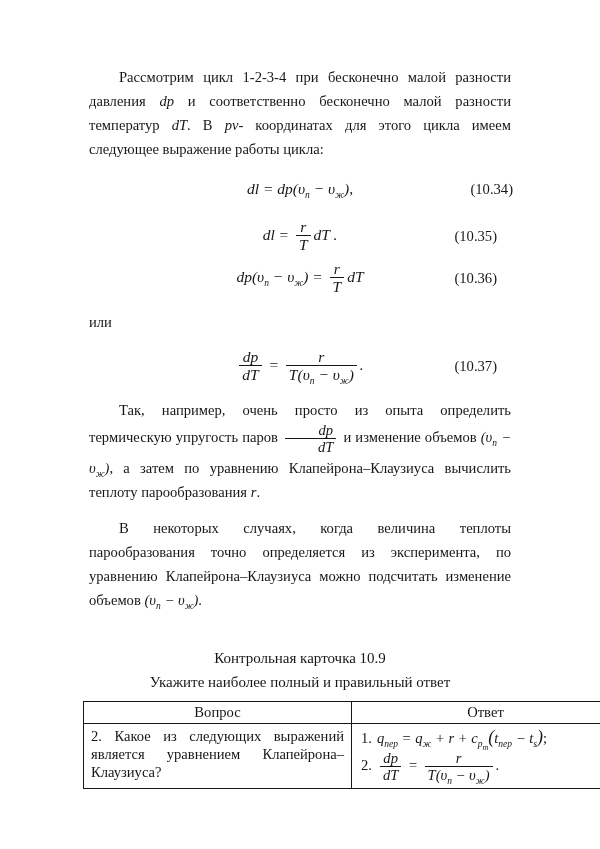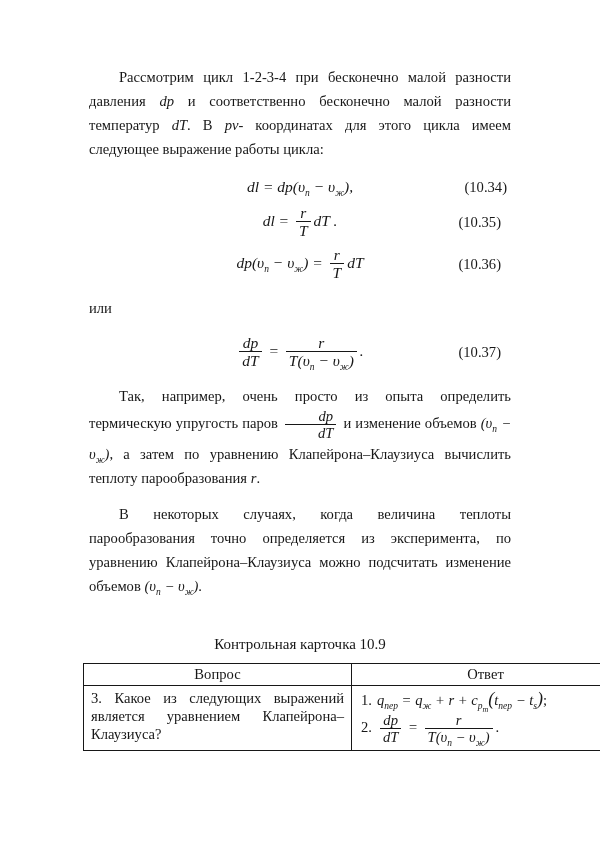--- a/index.html
+++ b/index.html
@@ -27,24 +27,24 @@
   i { font-style: italic; }
   sub { font-size: 9.5px; font-style: italic; line-height: 0; }
   sub .s2 { font-size: 8px; }
 
   
   .eqrow {
     position: relative;
     text-align: center;
     font-size: 15.5px;
   }
-  .eq-line { line-height: 27px; margin: 0 0; }
-  .eq-fr   { margin: 2px 6px; padding: 2px 0; line-height: 20px; }
+  .eq-line { line-height: 27px; margin: 14px 0; }
+  .eq-fr   { margin: 2px 16px; padding: 2px 0; line-height: 20px; }
   .eqnum {
-    position: absolute; right: 16px; top: 50%;
+    position: absolute; right: 10px; top: 50%;
     transform: translateY(-50%);
     font-style: normal; font-size: 14.6px;
   }
   .frac {
     display: inline-block;
     vertical-align: middle;
     text-align: center;
     margin: 0 3px;
     font-style: italic;
   }
@@ -121,31 +121,32 @@
     <span><span class="frac"><span class="num">dp</span><span class="den">dT</span></span><i> = </i><span class="frac"><span class="num">r</span><span class="den"><i>T</i><i class="vol"><span>(υ</span><sub>п</sub><span> − υ</span><sub>ж</sub><span>)</span></i></span></span><i>.</i></span>
     <span class="eqnum">(10.37)</span>
   </div>
 
 
   <p class="para indent"><span>Так, например, очень просто из опыта определить термическую упругость паров </span><span class="frac inline"><span class="num">dp</span><span class="den">dT</span></span><span> и изменение объемов </span><i class="vol"><span>(υ</span><sub>п</sub><span> − υ</span><sub>ж</sub><span>)</span></i><span>, а затем по уравнению Клапейрона–Клаузиуса вычислить теплоту парообразования </span><i>r</i><span>.</span></p>
 
   <p class="para indent"><span>В некоторых случаях, когда величина теплоты парообразования точно определяется из эксперимента, по уравнению Клапейрона–Клаузиуса можно подсчитать изменение объемов </span><i class="vol"><span>(υ</span><sub>п</sub><span> − υ</span><sub>ж</sub><span>)</span></i><span>.</span></p>
 
   <p class="card-title">Контрольная карточка 10.9</p>
+  <p class="card-subtitle">Укажите наиболее полный и правильный ответ</p>
 
   <table class="cardtbl">
     <thead>
       <tr>
         <th>Вопрос</th>
         <th>Ответ</th>
       </tr>
     </thead>
     <tbody>
       <tr>
-        <td class="qcell">3. Какое из следующих выражений является уравнением Клапейрона–Клаузиуса?</td>
+        <td class="qcell">2. Какое из следующих выражений является уравнением Клапейрона–Клаузиуса?</td>
         <td class="acell">
           <div class="ansline"><span class="lab">1.</span><i>q</i><sub>пер</sub><i> = </i><i>q</i><sub>ж</sub><i> + r + c</i><sub><i>p</i><sub class="s2">m</sub></sub><span class="bigp">(</span><i>t</i><sub>пер</sub><i> − </i><i>t</i><sub>s</sub><span class="bigp">)</span><span>;</span></div>
           <div class="ansline2"><span class="lab">2.</span><span class="frac inline"><span class="num">dp</span><span class="den">dT</span></span><i> = </i><span class="frac inline"><span class="num">r</span><span class="den"><i>T</i><i class="vol"><span>(υ</span><sub>п</sub><span> − υ</span><sub>ж</sub><span>)</span></i></span></span><span>.</span></div>
         </td>
       </tr>
     </tbody>
   </table>
 
 </div>
 

